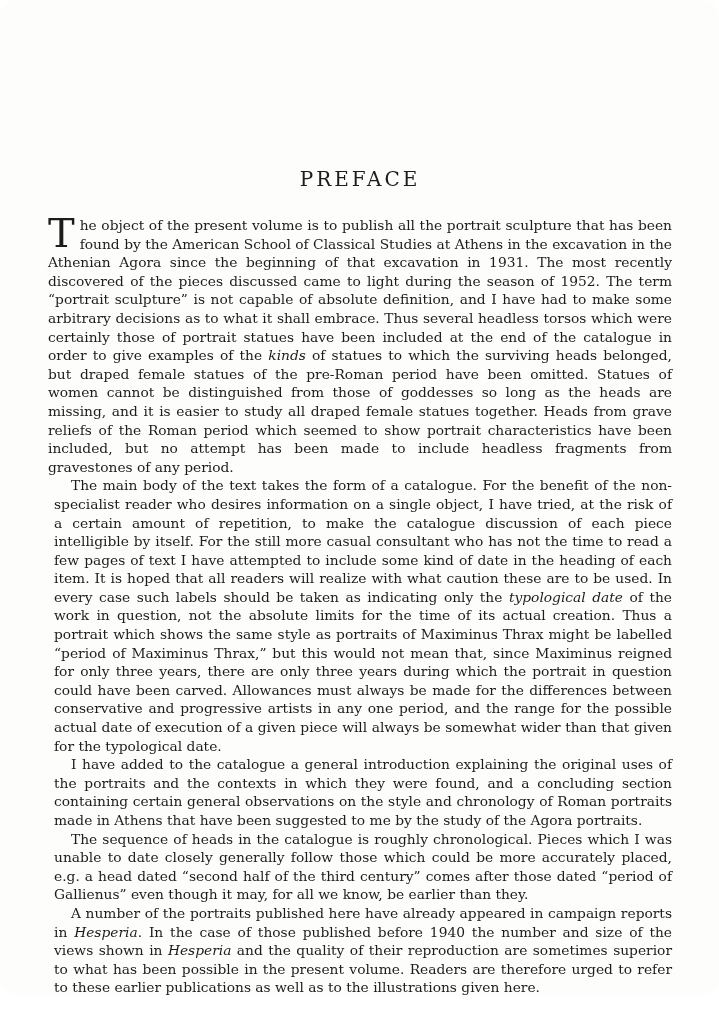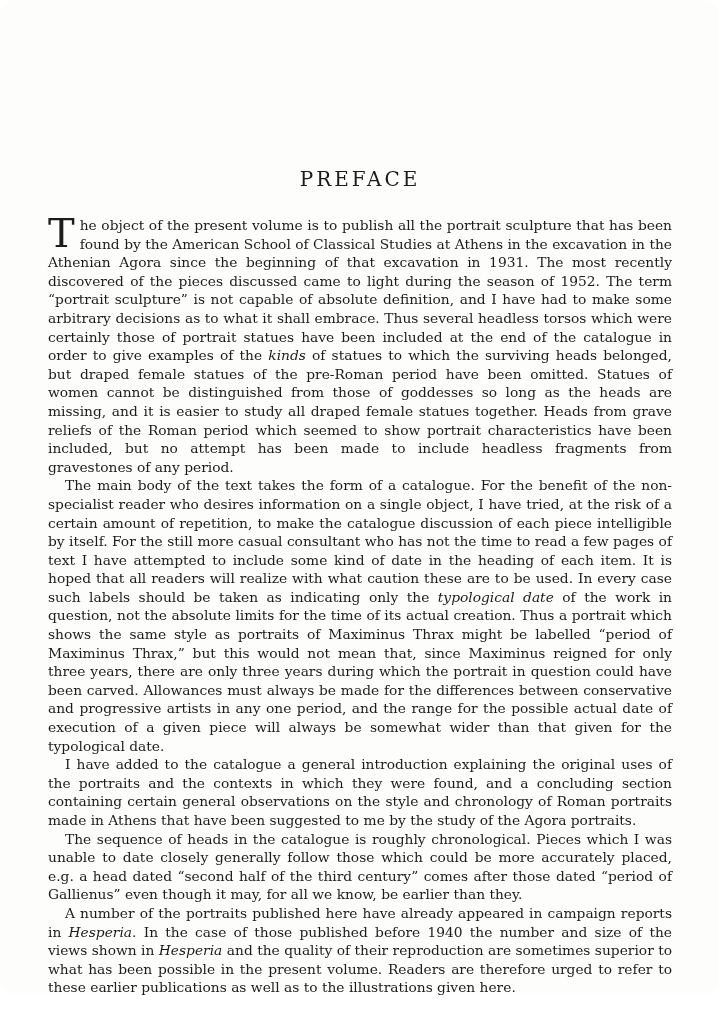--- a/index.html
+++ b/index.html
@@ -27,21 +27,21 @@
     color: var(--ink);
   }
 
   .body-text p {
     margin: 0;
     font-size: 13.8px;
     line-height: 18.6px;
     text-align: justify;
     text-justify: inter-word;
   }
-  .body-text p.indent { text-indent: 17px; }
+  .body-text p.indent { text-indent: 17px; margin-left: 6px; }
 
   .dropcap {
     float: left;
     font-size: 40px;
     line-height: 31px;
     height: 34px;
     padding: 2px 5px 0 0;
   }
 </style>
 </head>

